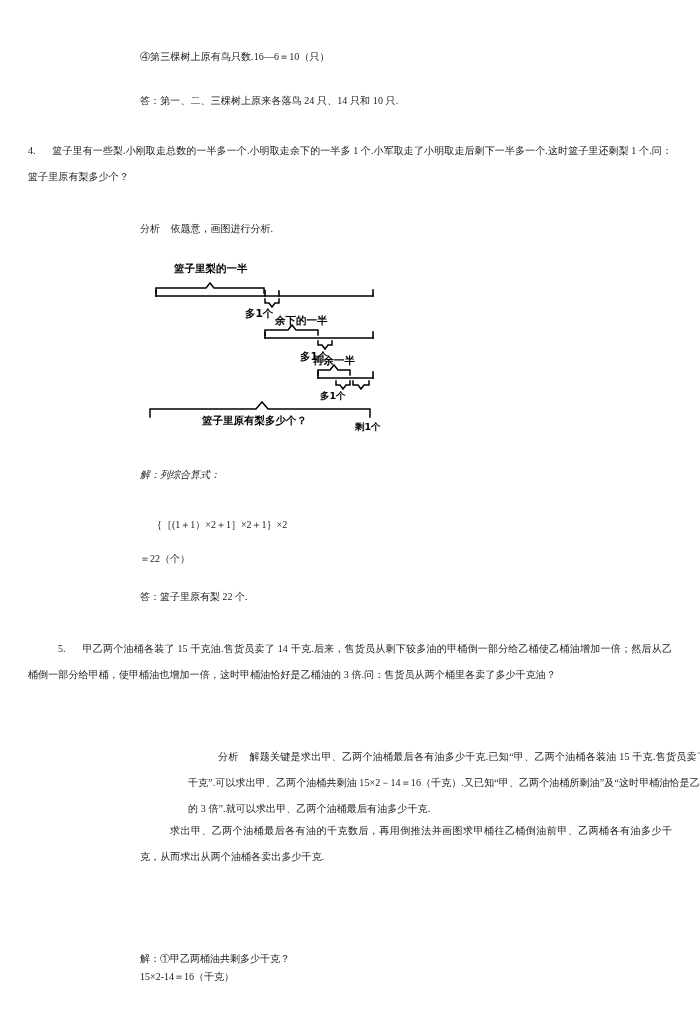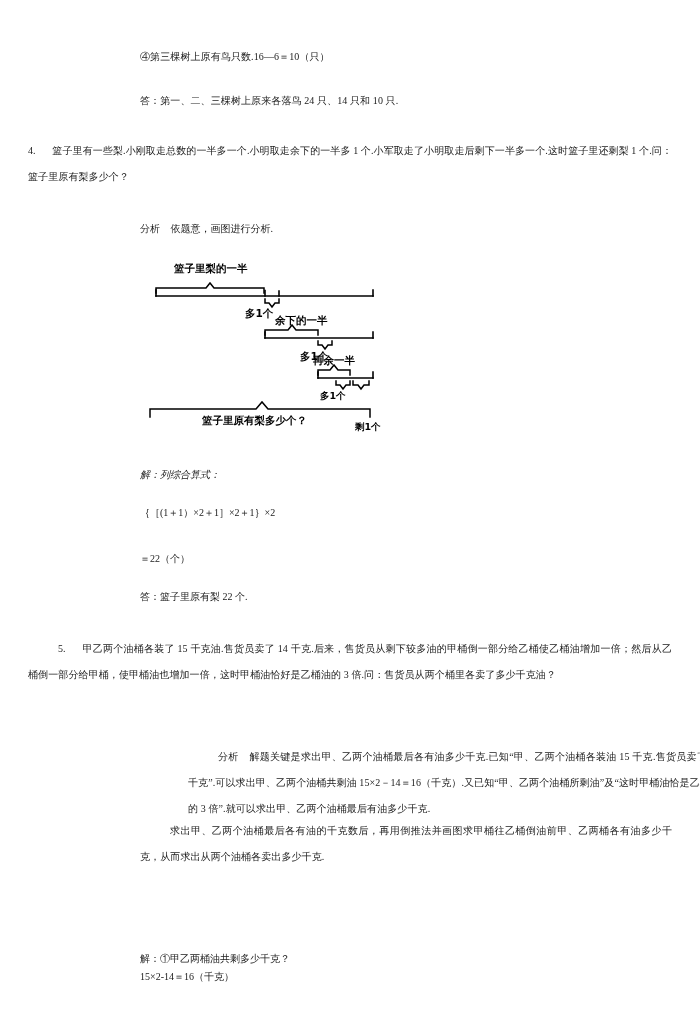--- a/index.html
+++ b/index.html
@@ -143,21 +143,21 @@
 
     <span class="dlabel sm" style="left:215px; top:119px;margin-top:40px;">剩1个</span>
 
     <span class="dlabel" style="left:62px; top:152px;">篮子里原有梨多少个？</span>
   </div>
 
   <div class="line" style="top:462px;font-style:italic;">
     <span>解：</span><span>列综合算式：</span>
   </div>
 
-  <div class="line" style="top:500px;">｛［(1＋1）×2＋1］×2＋1｝×2</div>
+  <div class="line" style="top:512px;margin-left:12px;">｛［(1＋1）×2＋1］×2＋1｝×2</div>
 
   <div class="line" style="top:546px;font-family:Liberation Serif, serif;">＝22（个）</div>
 
   <div class="line" style="top:584px;">
     <span>答：</span><span>篮子里原有梨 22 个.</span>
   </div>
 
   <div class="blk wide ti" style="top:636px;">
     <span class="num">5.</span>
     <span style="display:inline-block;width:14px;"></span><span>甲乙两个油桶各装了 15 千克油.售货员卖了 14 千克.后来，售货员从剩下较多油的甲桶倒一部分给乙桶使乙桶油增加一倍；然后从乙桶倒一部分给甲桶，使甲桶油也增加一倍，这时甲桶油恰好是乙桶油的 3 倍.问：售货员从两个桶里各卖了多少千克油？</span>

